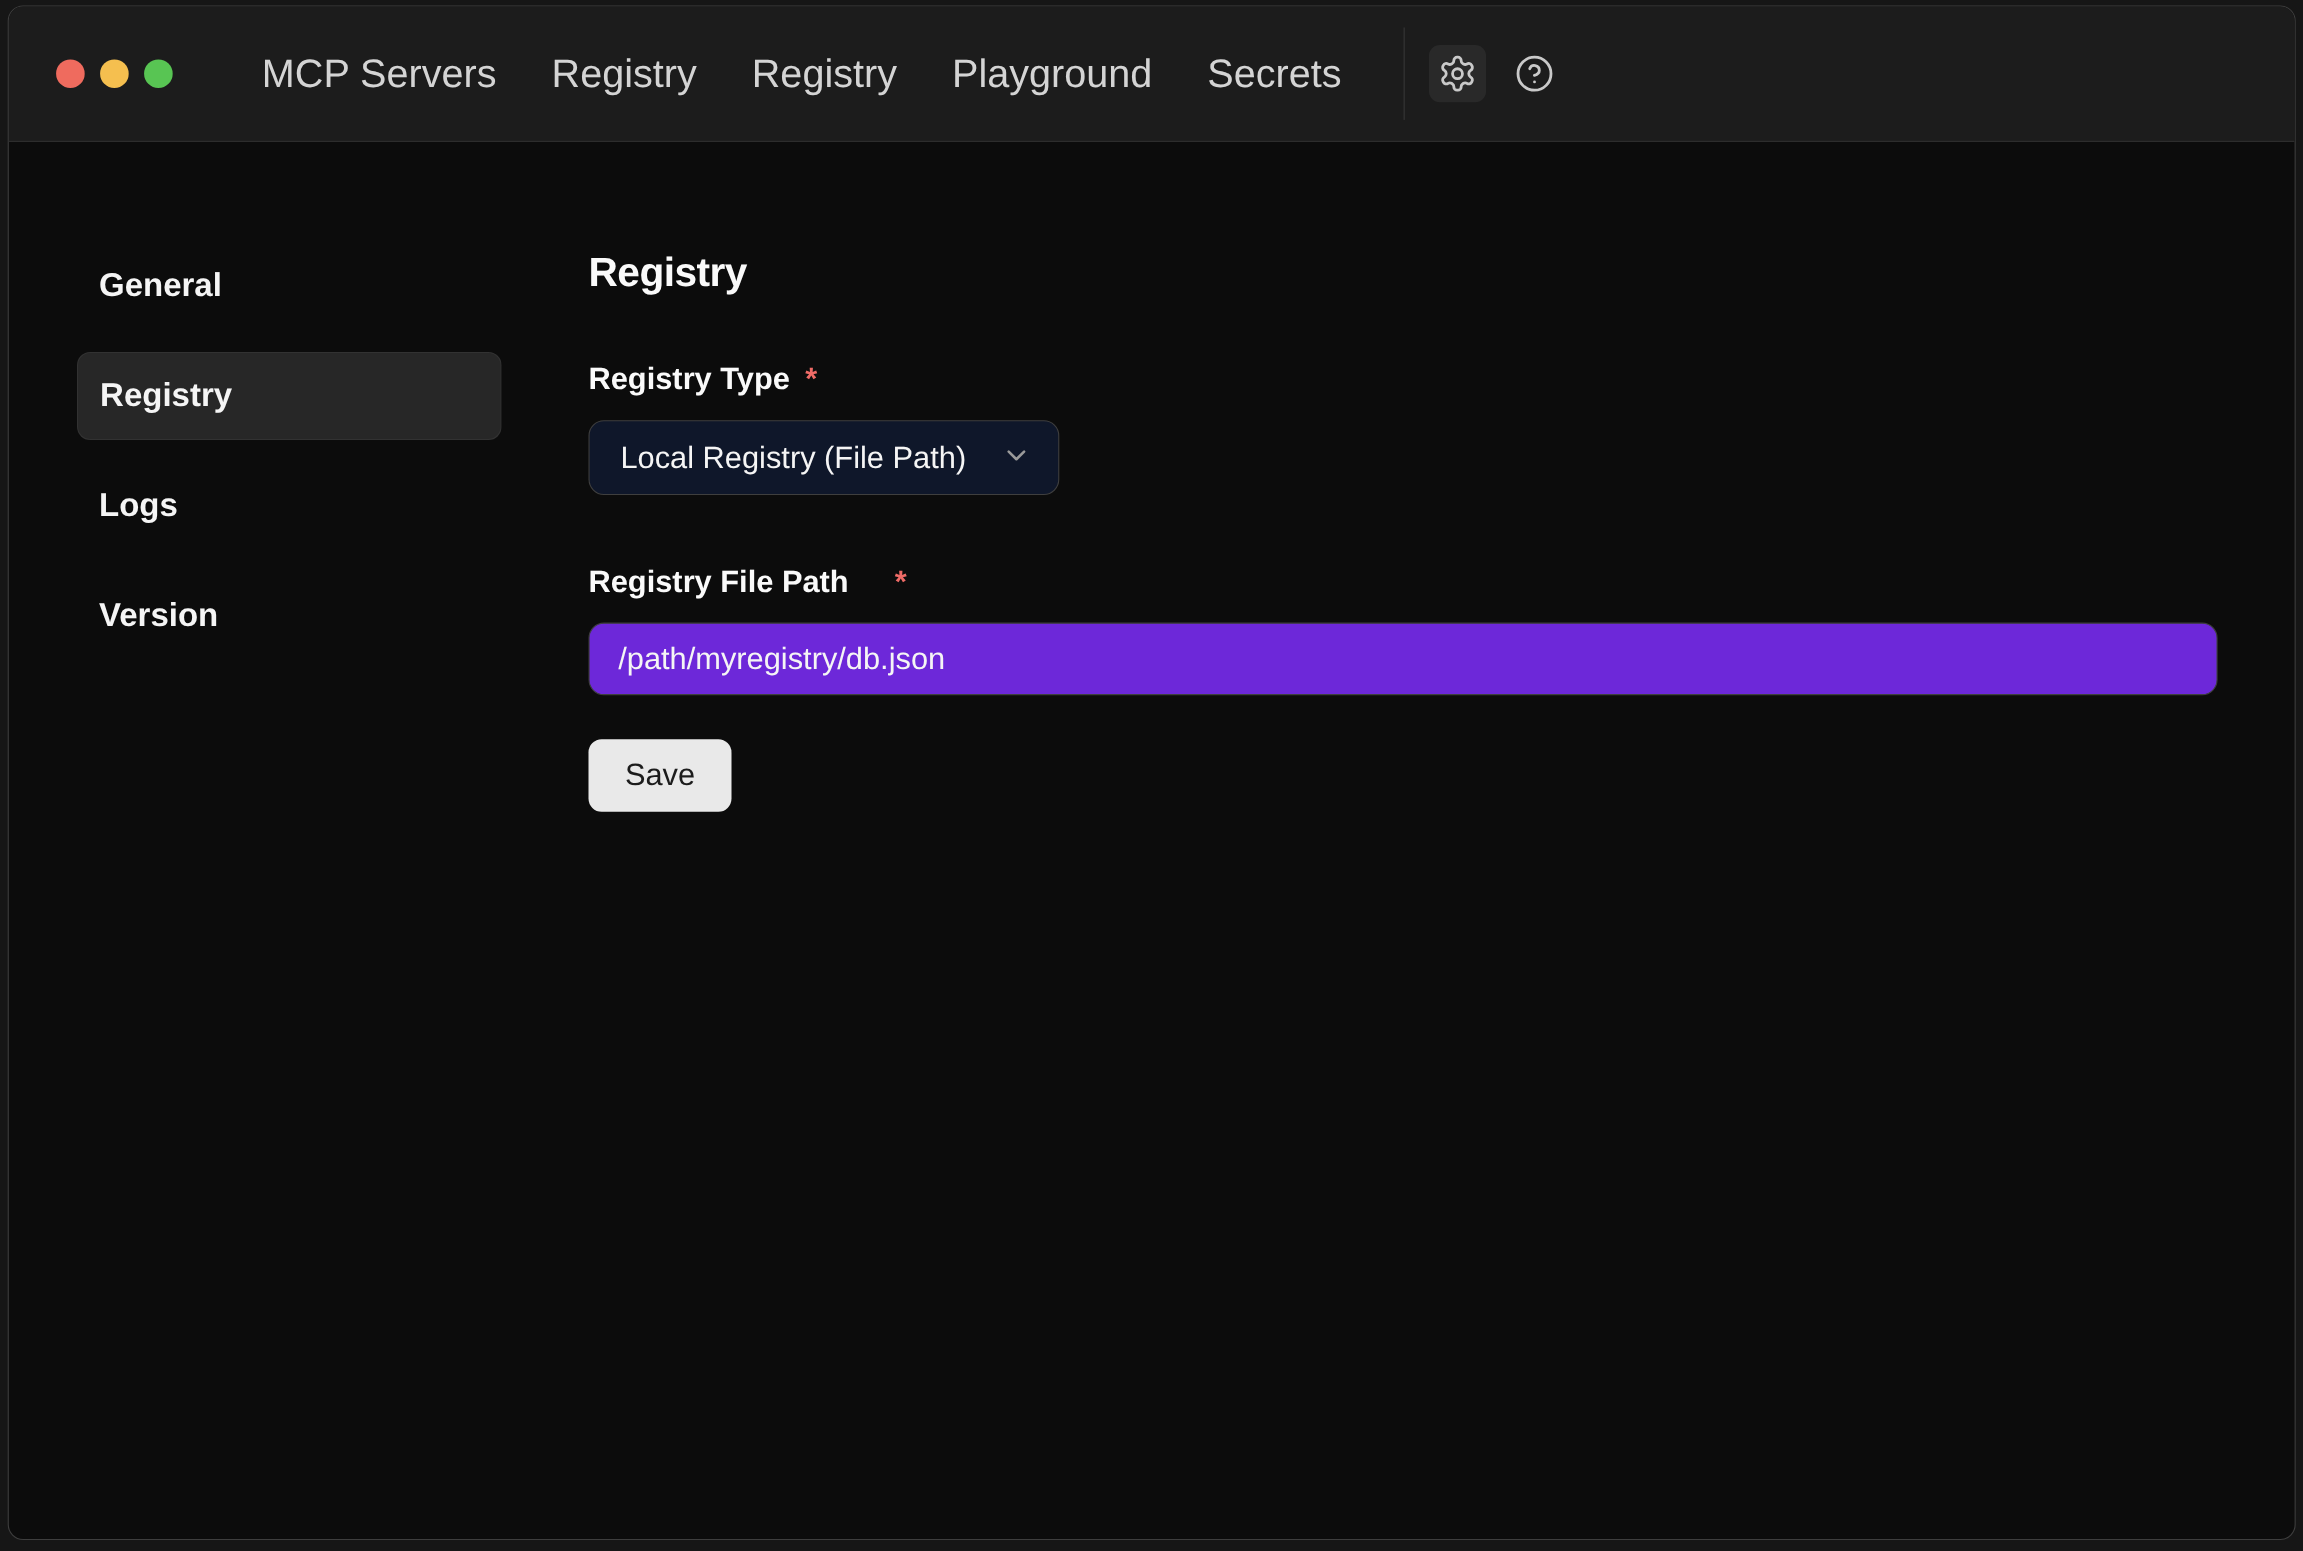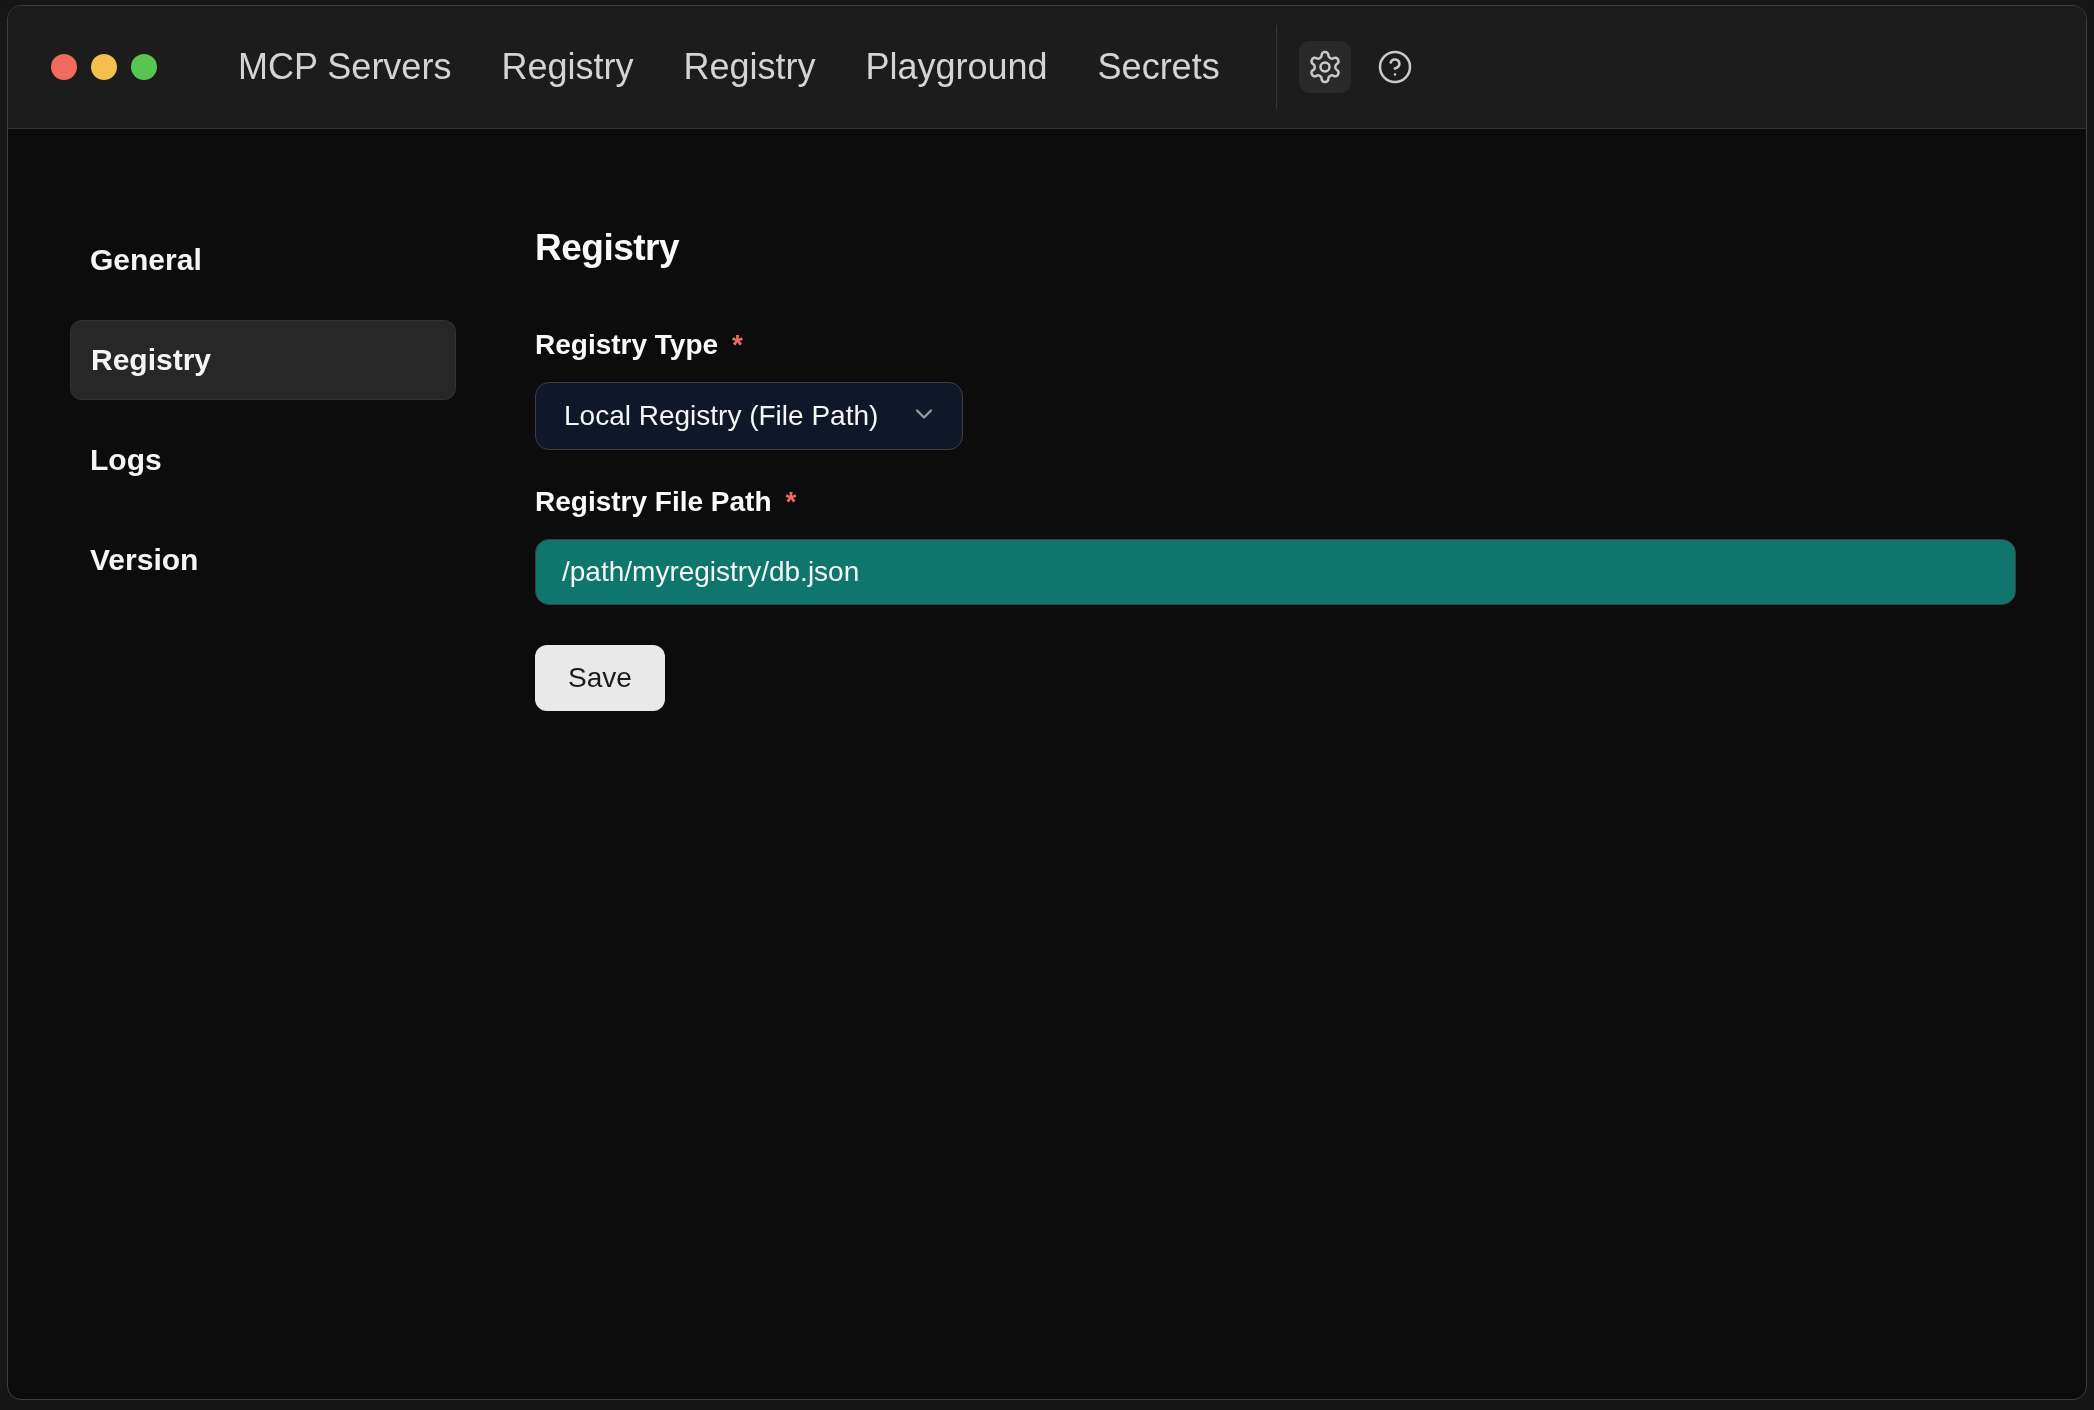--- a/index.html
+++ b/index.html
@@ -69,41 +69,41 @@
     border:1px solid rgba(255,255,255,0.05);
   }
   .content { flex:1; margin-left:79px; padding-right:70px; }
   .section-heading {
     margin-top:6px;
     color:#fafafa; font-size:37px; line-height:44px; font-weight:700;
     letter-spacing:-0.5px;
   }
   .field-label-row { display:flex; align-items:baseline; }
   .field-label-row.first { margin-top:58px; }
-  .field-label-row.second { margin-top:35px; }
+  .field-label-row.second { margin-top:62px;gap:28px; }
   .field-label { color:#fafafa; font-size:28px; line-height:34px; font-weight:600; }
   .required { color:#ef6b67; font-size:28px; font-weight:600; margin-left:14px; }
   .field-desc {
     margin-top:22px;
     color:#a2a2a2; font-size:28px; line-height:34px; font-weight:400;
   }
   .select {
     margin-top:20px;
     width:428px; height:68px;
     border:1px solid #3f3f3f; border-radius:14px;
     background:#0f172a;
     display:flex; align-items:center; justify-content:space-between;
     padding:0 24px 0 28px;
   }
   .select .select-value { color:#f5f5f5; font-size:28px; }
   .select svg { color:#9a9a9a; }
   .text-input {
     margin-top:20px;
     width:100%; height:66px;
-    background:#0f766e;
+    background:#6d28d9;
     border:1px solid #3f3f3f; border-radius:14px;
     padding:0 26px;
     color:#f5f5f5; font-size:28px;
     font-family:"Liberation Sans","DejaVu Sans",sans-serif;
     outline:none;
   }
   .save-btn {
     margin-top:40px;
     width:130px; height:66px;
     background:#e9e9e9; color:#1c1c1c;

